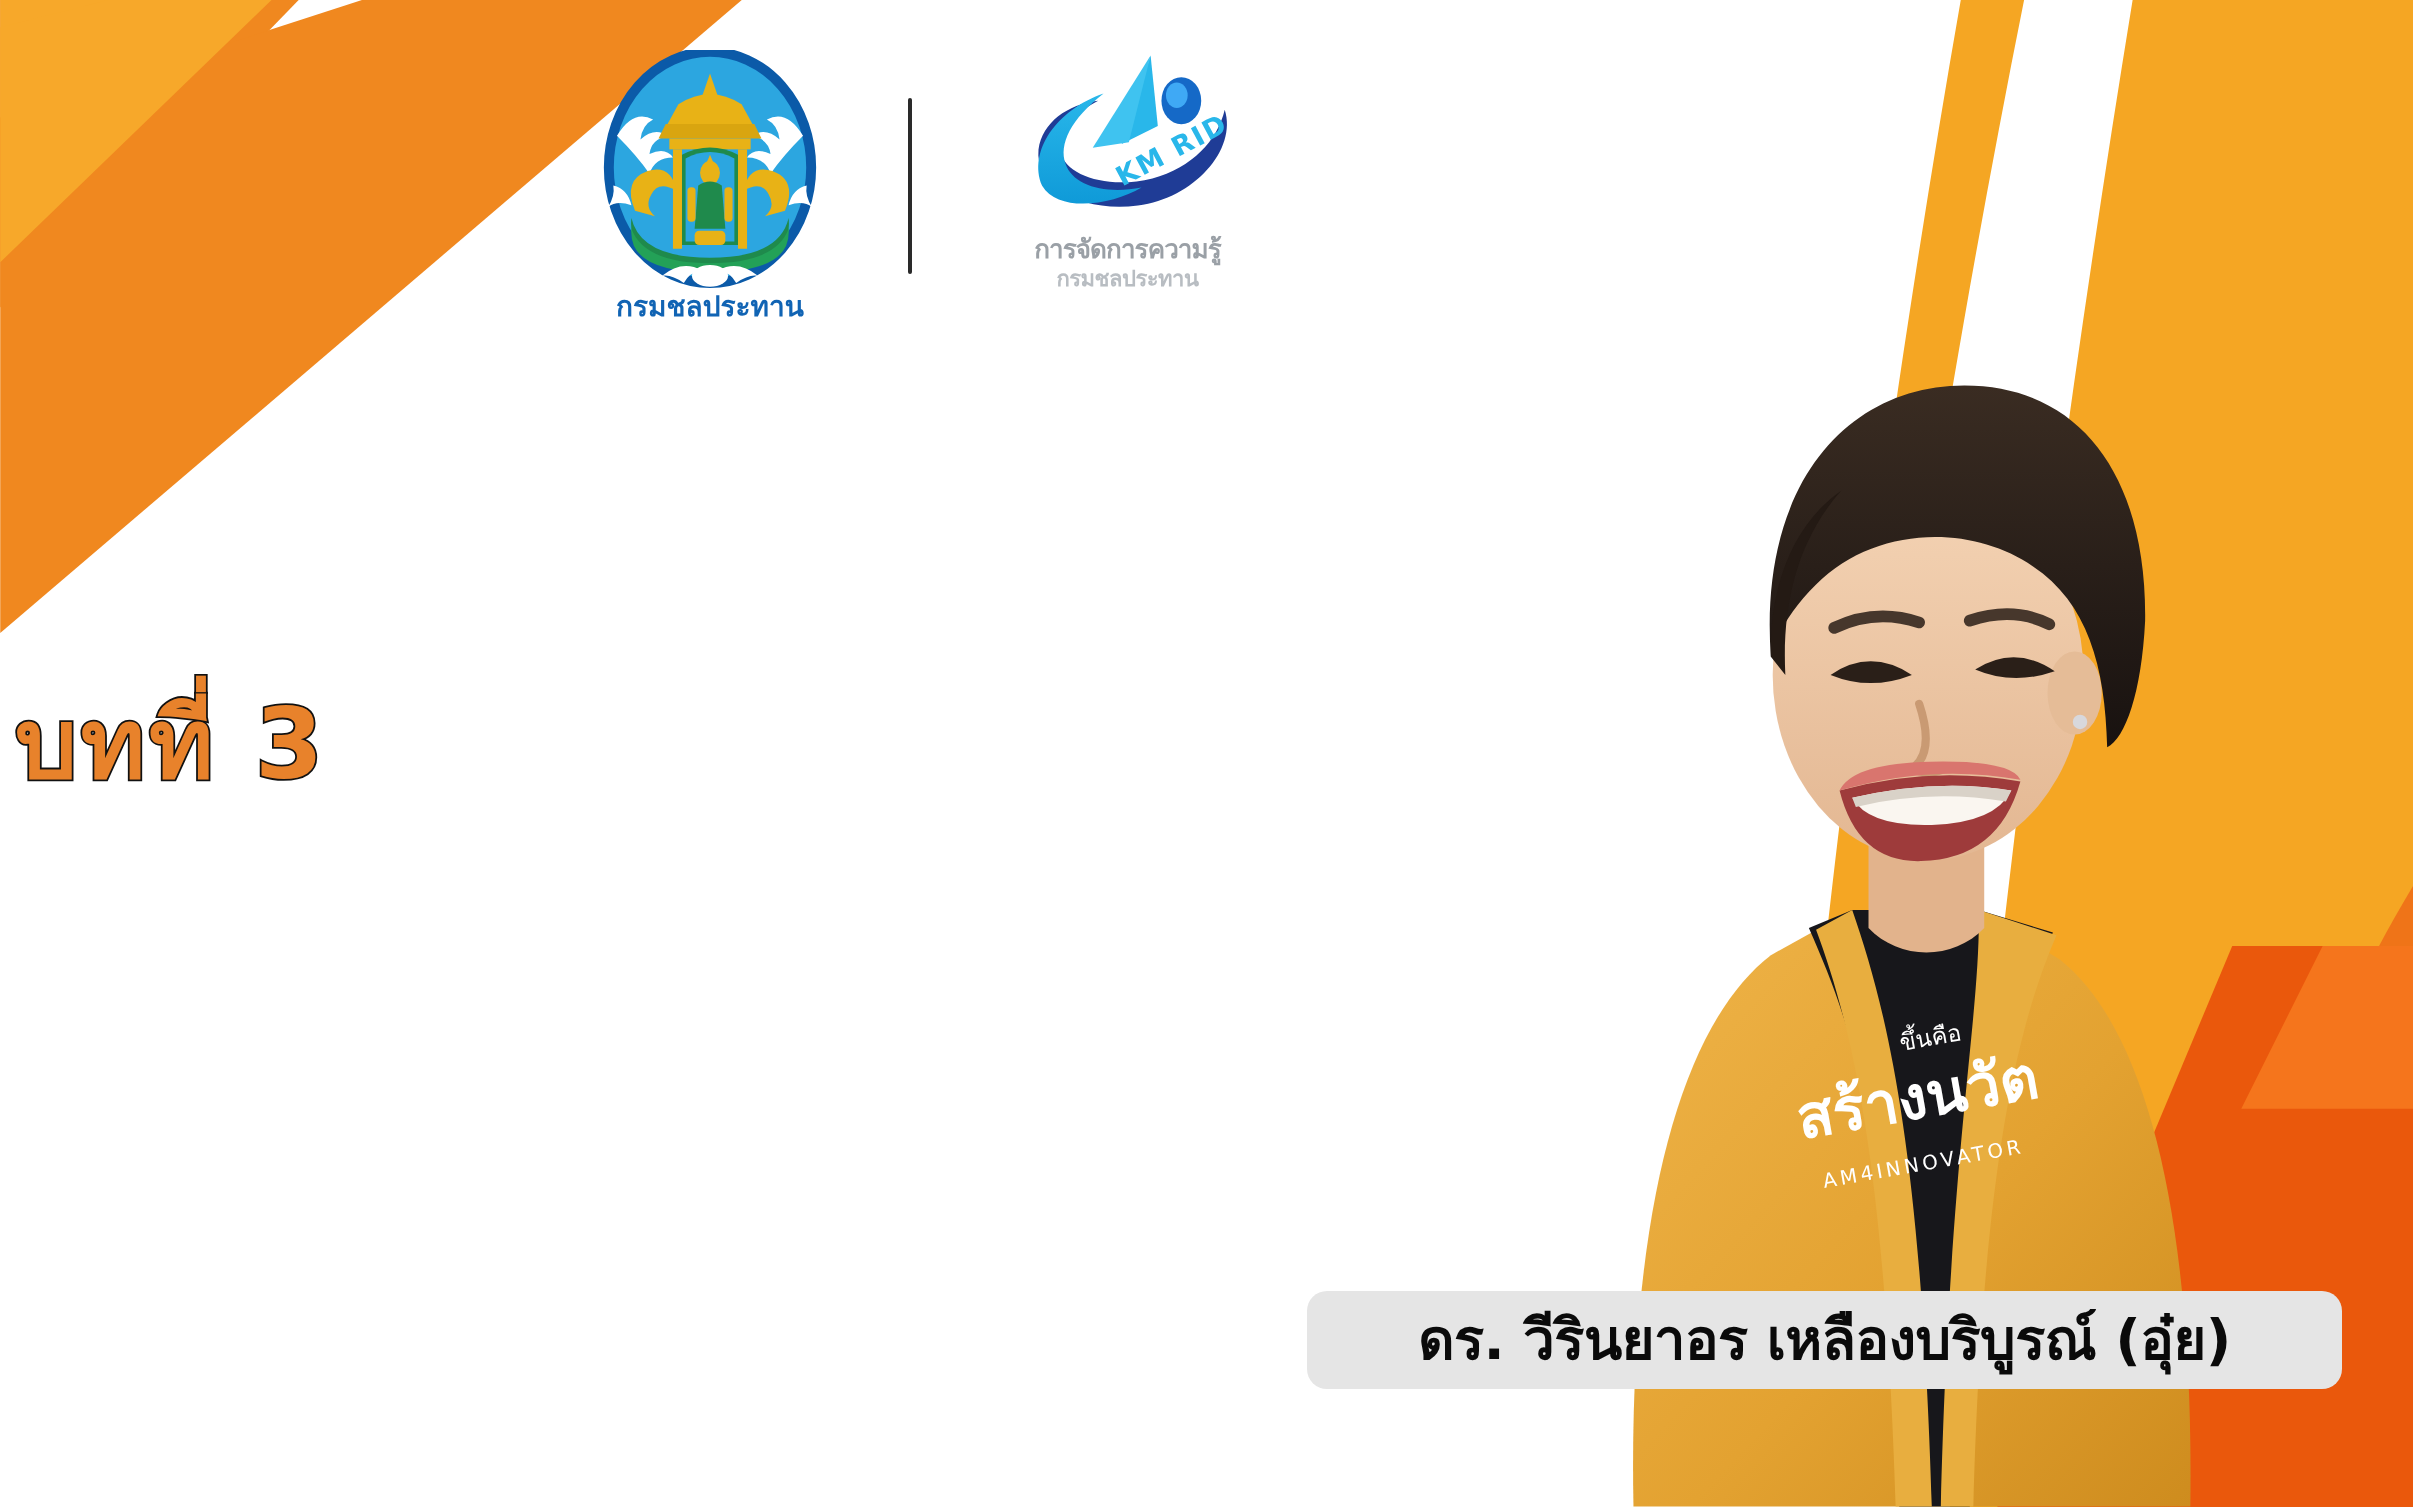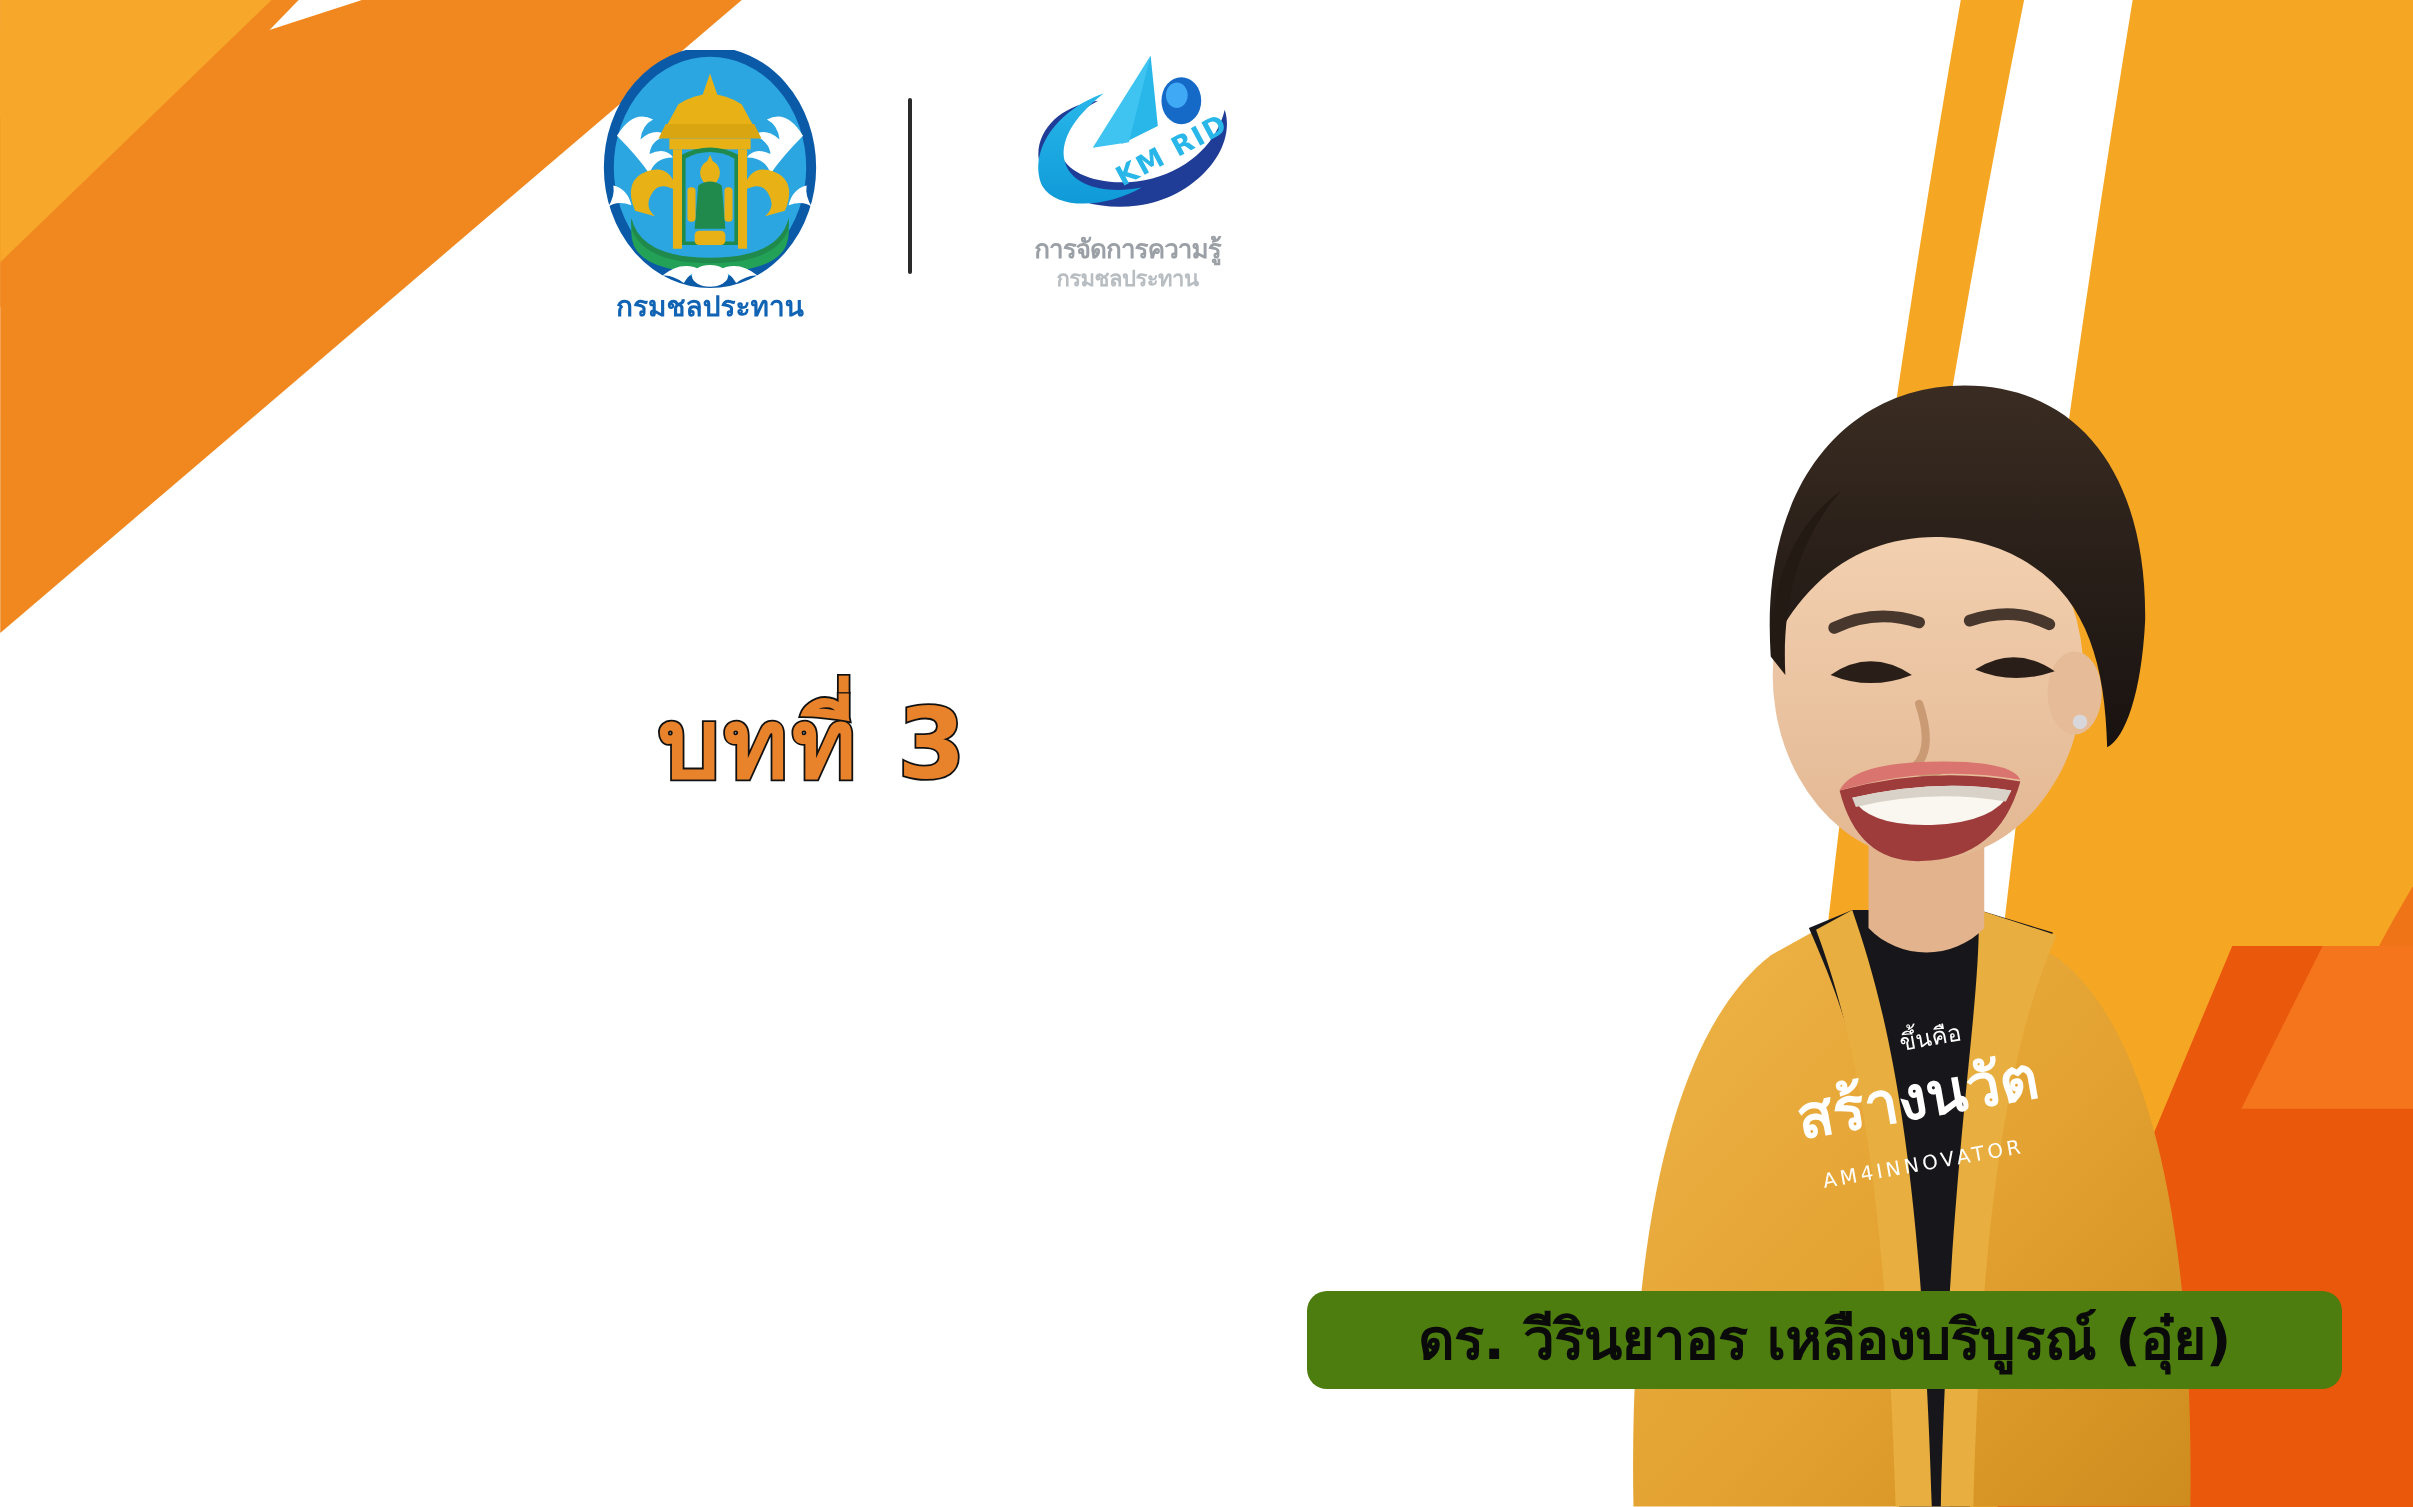--- a/index.html
+++ b/index.html
@@ -54,22 +54,21 @@
   
   .course-title{
     position:absolute;left:185px;top:416px;
     font-family:"DejaVu Sans",sans-serif;
     font-size:65px;font-weight:700;color:#0a0a0a;
     letter-spacing:-0.5px;white-space:nowrap;
     line-height:1;
   }
 
   .chapter-block{
-    position:absolute;left:12px;top:687px;width:1592px;
-    text-align:center;
+    position:absolute;left:4px;top:687px;width:1592px;
     padding-left:11px;
   }
   .chapter-line{
     font-family:"DejaVu Sans",sans-serif;
     font-weight:700;
     color:#E8822B;
     -webkit-text-stroke:3.6px #111111;
     paint-order:stroke fill;
     line-height:1.18;
     white-space:nowrap;
@@ -80,21 +79,21 @@
   
   #speaker-portrait{
     position:absolute;right:163px;bottom:0;
     width:904px;height:1393px;
   }
 
   
   .name-plate{
     position:absolute;left:1307px;top:1291px;
     min-width:1035px;height:98px;
-    background:#4d7c0f;
+    background:#e5e5e5;
     border-radius:20px;
     display:flex;align-items:center;justify-content:center;
     padding:0 40px;
   }
   .name-plate-text{
     font-family:"DejaVu Sans",sans-serif;
     font-size:56px;font-weight:700;color:#0a0a0a;
     white-space:nowrap;line-height:1;
     letter-spacing:-0.5px;
   }

